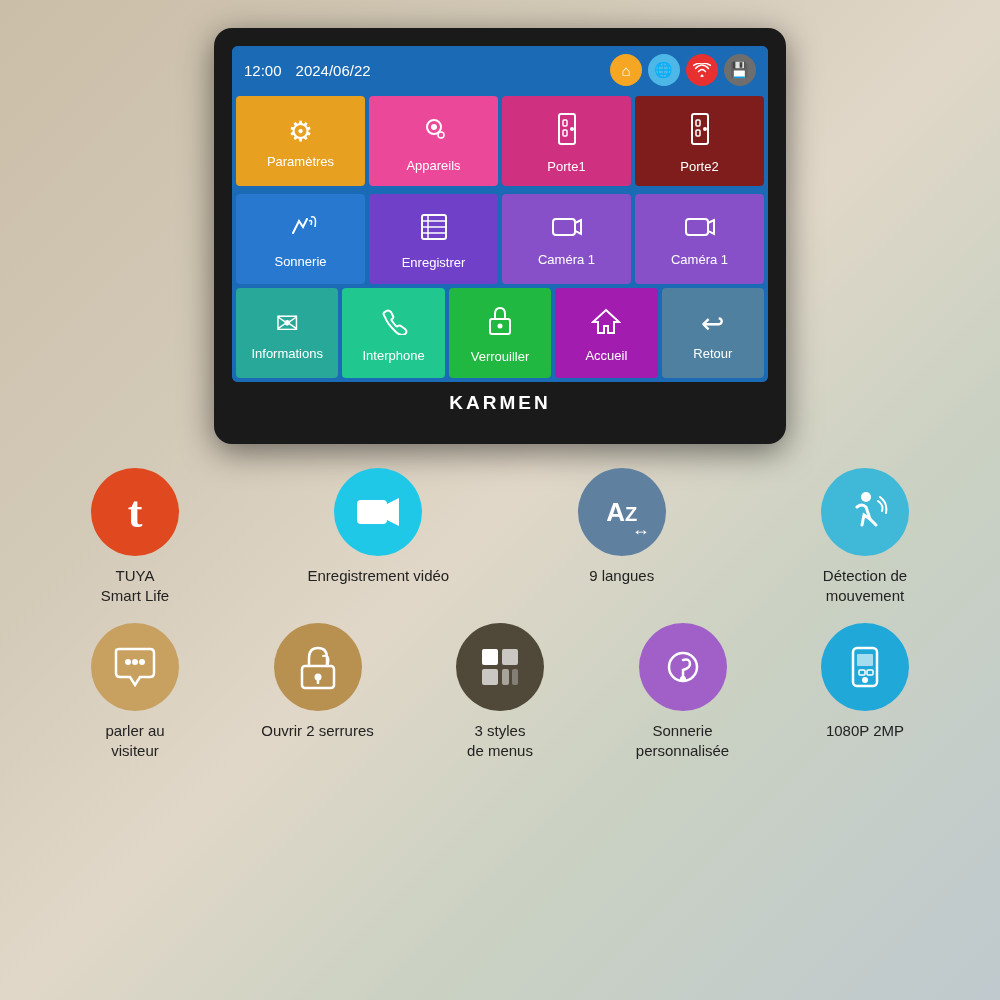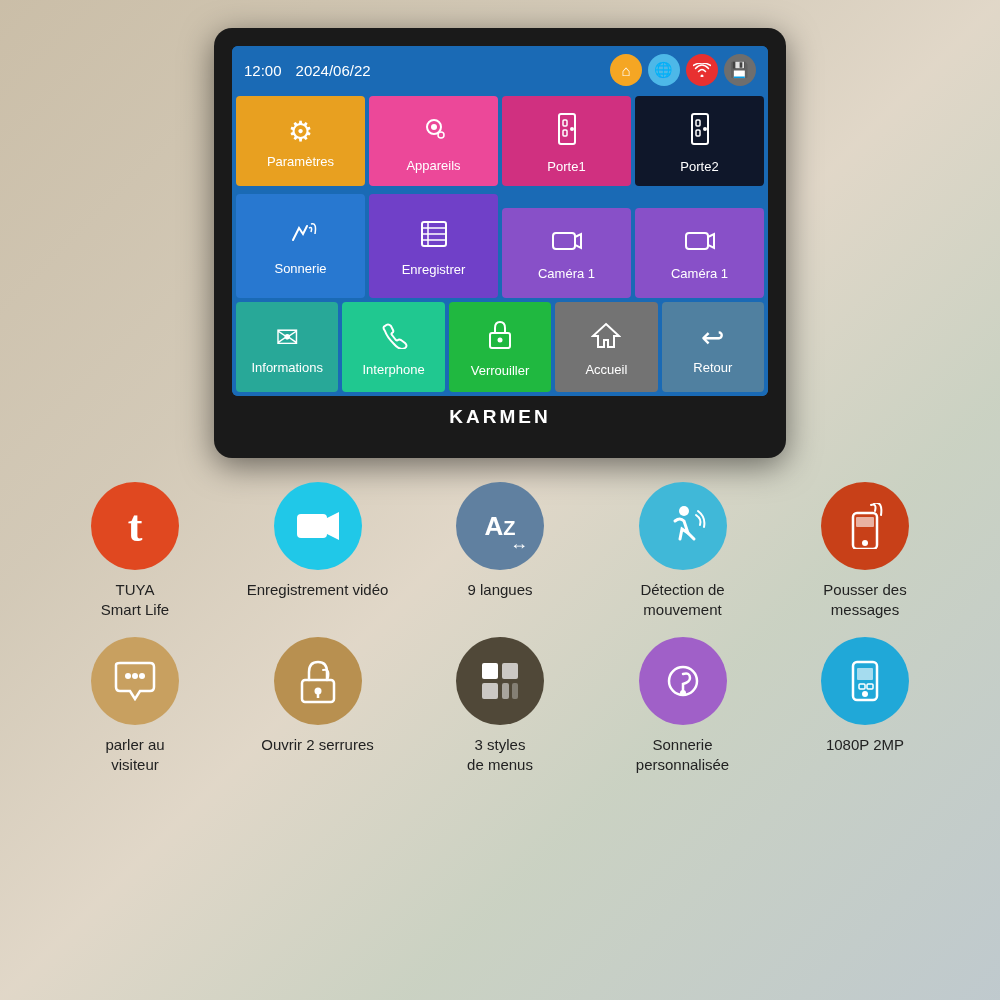--- a/index.html
+++ b/index.html
@@ -106,28 +106,28 @@
     .app-tile .tile-label {
       color: white;
       font-size: 13px;
       text-align: right;
       font-weight: 400;
     }
 
     .tile-yellow { background: #e8a020; }
     .tile-orange { background: #ec4899; }
     .tile-pink { background: #d03080; }
-    .tile-pink2 { background: #0f172a; }
+    .tile-pink2 { background: #7f1d1d; }
     .tile-blue-dark { background: #2878d0; }
     .tile-purple { background: #7040c8; }
-    .tile-purple2 { background: #8850c8; margin-top: 14px; }
+    .tile-purple2 { background: #8850c8; }
     .tile-teal { background: #28a898; }
     .tile-teal2 { background: #20c890; }
     .tile-green { background: #20b840; }
-    .tile-blue-med { background: #737373; }
+    .tile-blue-med { background: #a21caf; }
     .tile-gray { background: #5080a0; }
 
     
     .app-grid-row3 {
       display: grid;
       grid-template-columns: repeat(5, 1fr);
       gap: 4px;
       padding: 0 4px 4px 4px;
       background: #1a6ab5;
     }
@@ -380,32 +380,20 @@
             <circle cx="24" cy="8" r="5" fill="white"></circle>
             <path d="M15 18 Q20 14 24 18 L28 30 L22 26 L20 36" stroke="white" stroke-width="3" fill="none" stroke-linecap="round"></path>
             <path d="M28 30 L34 36" stroke="white" stroke-width="3" stroke-linecap="round"></path>
             <path d="M36 12 Q42 16 40 22" stroke="white" stroke-width="2" fill="none" stroke-linecap="round"></path>
             <path d="M38 8 Q46 14 44 24" stroke="white" stroke-width="2" fill="none" stroke-linecap="round"></path>
           </svg>
         </div>
         <div class="feature-label">Détection de<br>mouvement</div>
       </div>
 
-      <div class="feature-item">
-        <div class="feature-circle circle-dark-orange">
-          <svg width="36" height="46" viewBox="0 0 36 46" fill="none">
-            <rect x="6" y="10" width="24" height="36" rx="4" stroke="white" stroke-width="2.5" fill="none"></rect>
-            <rect x="9" y="14" width="18" height="10" rx="1" fill="white" opacity="0.6"></rect>
-            <circle cx="18" cy="40" r="3" fill="white"></circle>
-            <path d="M24 2 Q30 0 28 8" stroke="white" stroke-width="2" fill="none" stroke-linecap="round"></path>
-            <path d="M27 0 Q36 -2 34 12" stroke="white" stroke-width="2" fill="none" stroke-linecap="round"></path>
-          </svg>
-        </div>
-        <div class="feature-label">Pousser des<br>messages</div>
-      </div>
 
     </div>
 
     <div class="features-row">
 
       <div class="feature-item">
         <div class="feature-circle circle-tan">
           <svg width="46" height="40" viewBox="0 0 46 40" fill="none">
             <path d="M4 4 Q4 2 8 2 L38 2 Q42 2 42 6 L42 26 Q42 30 38 30 L28 30 L23 38 L18 30 L8 30 Q4 30 4 26 Z" stroke="white" stroke-width="2.5" fill="none"></path>
             <circle cx="16" cy="15" r="3" fill="white"></circle>

